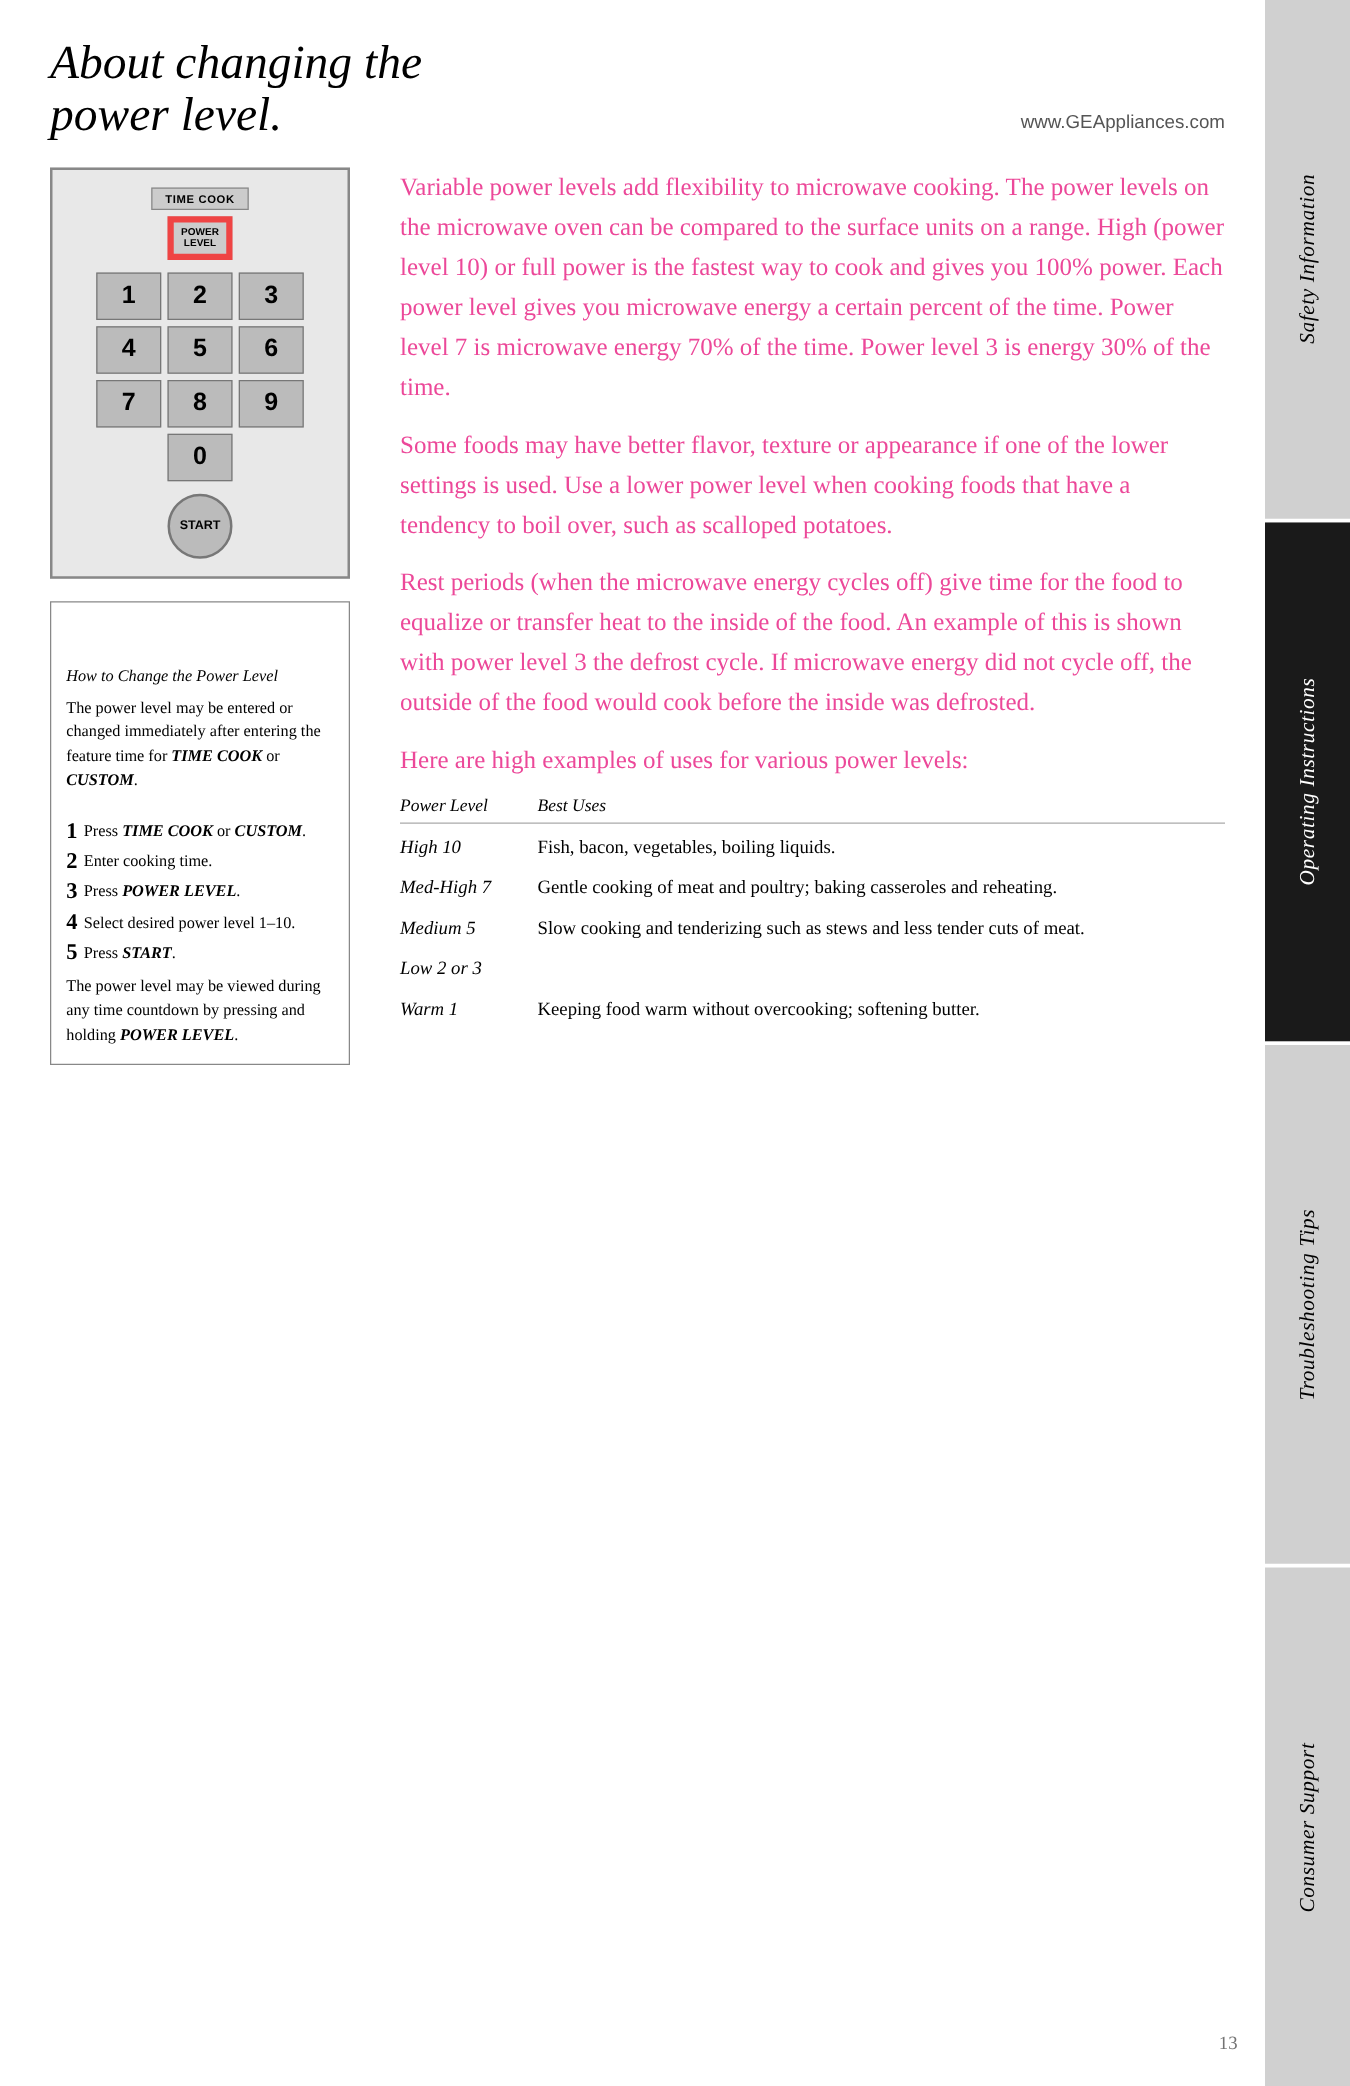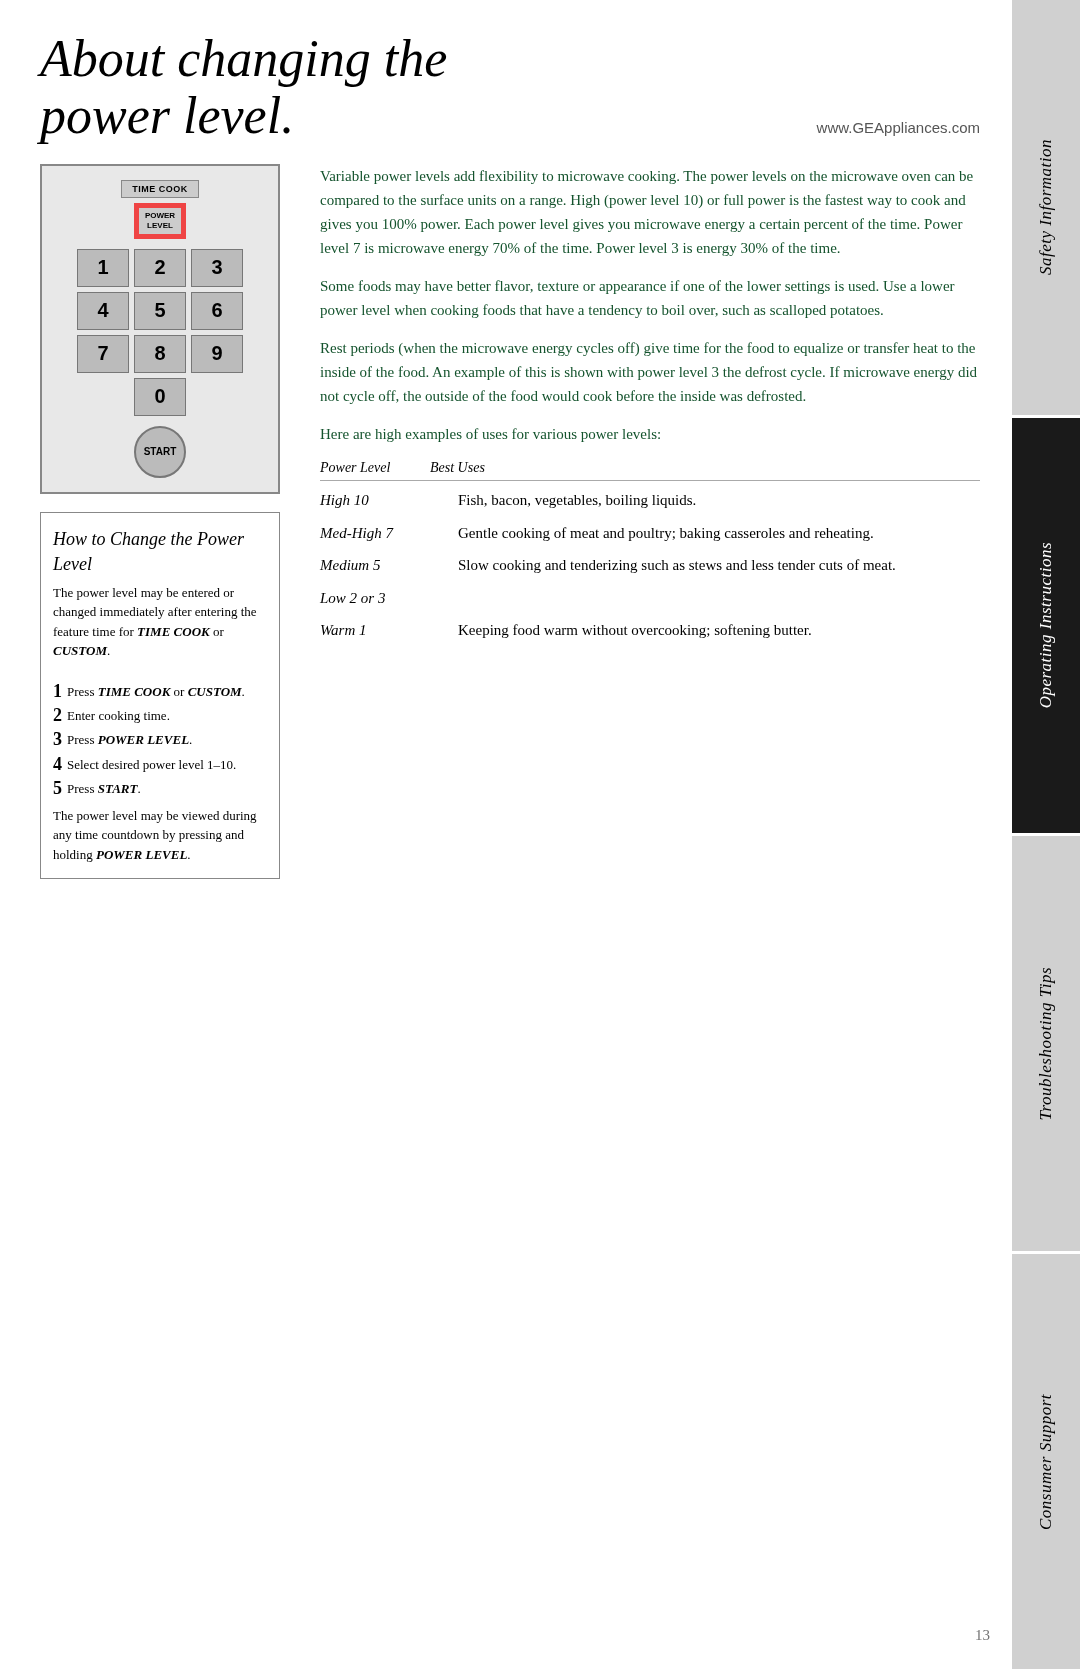--- a/index.html
+++ b/index.html
@@ -70,21 +70,21 @@
     .header {
       display: flex;
       justify-content: space-between;
       align-items: flex-end;
       margin-bottom: 20px;
     }
 
     .page-title {
       font-family: Georgia, serif;
       font-style: italic;
-      font-size: 52px;
+      font-size: 38px;
       font-weight: normal;
       line-height: 1.1;
       color: #000;
     }
 
     .website {
       font-family: Arial, sans-serif;
       font-size: 15px;
       color: #555;
       padding-bottom: 8px;
@@ -215,23 +215,24 @@
       border: 1px solid #888;
       padding: 14px 12px;
       width: 240px;
       font-size: 13px;
       line-height: 1.5;
     }
 
     .instr-title {
       font-style: italic;
       font-weight: normal;
-      font-size: 18px;
+      font-size: 13px;
       margin-bottom: 6px;
       line-height: 1.4;
+      margin-top: 36px;
     }
 
     .instr-body {
       font-size: 13px;
       line-height: 1.5;
       margin-bottom: 22px;
     }
 
     .step-item {
       display: flex;
@@ -265,24 +266,24 @@
       line-height: 1.5;
       margin-top: 8px;
     }
 
     
     .right-col {
       flex: 1;
     }
 
     .main-text {
-      font-size: 15px;
+      font-size: 20px;
       line-height: 1.6;
       margin-bottom: 14px;
-      color: #14532d;
+      color: #ec4899;
     }
 
     
     .power-table {
       margin-top: 10px;
       width: 100%;
     }
 
     .table-header-row {
       display: flex;
@@ -297,21 +298,20 @@
     }
 
     .col-level { width: 110px; flex-shrink: 0; }
     .col-uses { flex: 1; }
 
     .table-row {
       display: flex;
       margin-bottom: 10px;
       font-size: 15px;
       line-height: 1.5;
-      gap: 28px;
     }
 
     .table-row .col-level {
       font-style: italic;
       width: 110px;
       flex-shrink: 0;
       font-size: 15px;
     }
 
     .table-row .col-uses {

